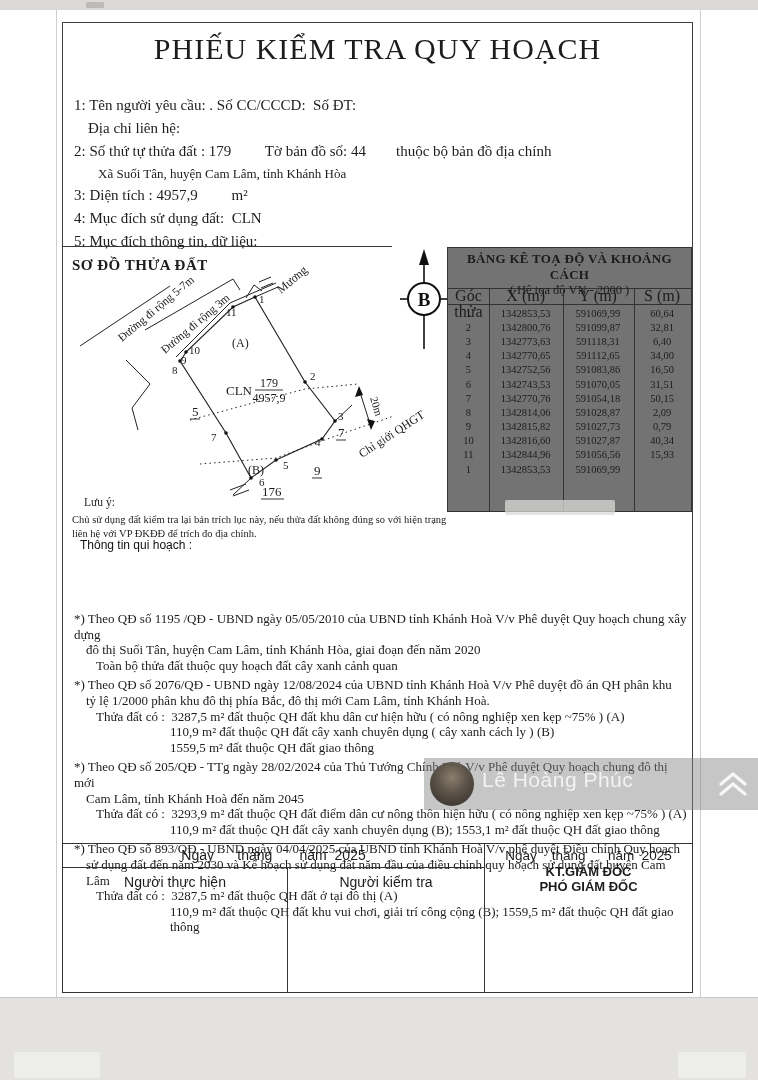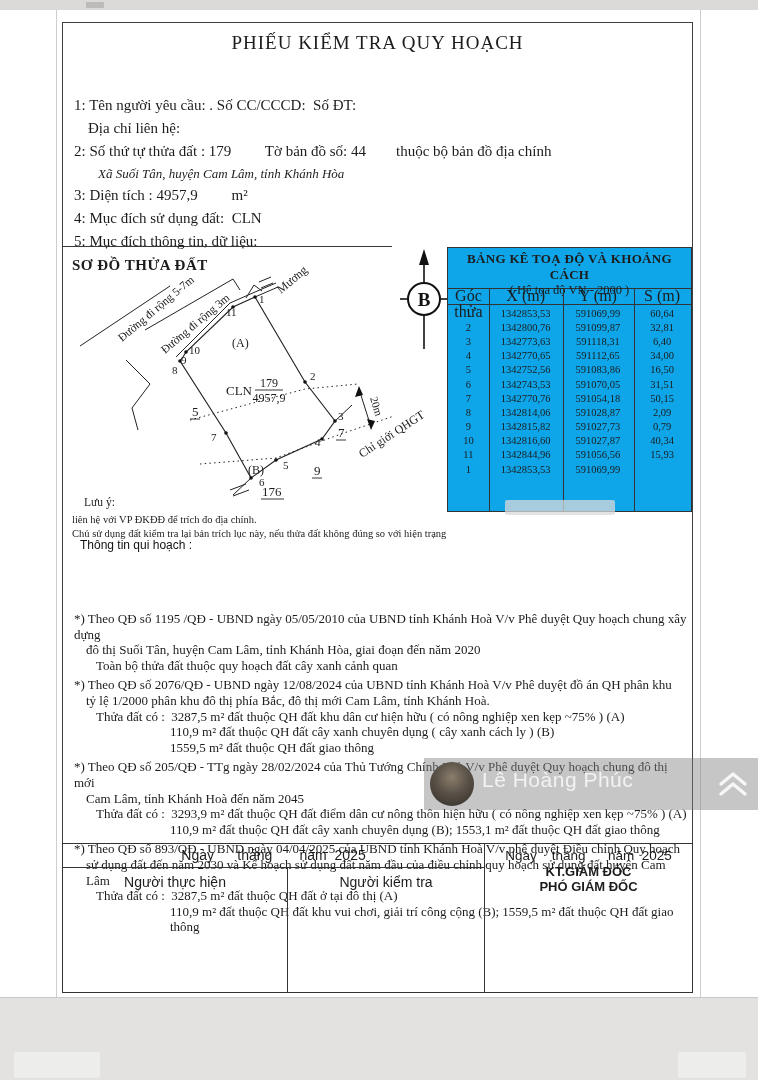--- a/index.html
+++ b/index.html
@@ -9,37 +9,37 @@
   
   .top-strip{left:0;top:0;width:758px;height:10px;background:#dbdad8;}
   .top-smudge{left:86px;top:2px;width:18px;height:6px;background:#bcbbb9;border-radius:1px;}
   .edge-line{top:10px;height:987px;width:1px;background:#cfcecc;}
   .bottom-strip{left:0;top:997px;width:758px;height:83px;background:#e3e2e0;border-top:1px solid #c9c8c6;}
   .chip{top:54px;height:26px;background:rgba(255,255,255,0.38);border-radius:2px;position:absolute;}
   
   .form-border{left:62px;top:22px;width:631px;height:971px;border:1.5px solid #3f3f3f;box-sizing:border-box;}
   .mid-divider{left:62px;top:246px;width:330px;height:1px;background:#3a3a3a;}
   
-  .doc-title{left:62px;top:32px;width:631px;text-align:center;font-size:19px;font-weight:500;letter-spacing:1px;}
+  .doc-title{left:62px;top:32px;width:631px;text-align:center;font-size:30px;font-weight:500;letter-spacing:1px;}
   .info{left:74px;top:94px;width:610px;font-size:15px;line-height:23px;}
   .info-line{white-space:pre-wrap;}
   .info-line.i1{padding-left:14px;}
-  .info-line.i2{padding-left:24px;font-size:13px;line-height:21px;font-style:italic;}
+  .info-line.i2{padding-left:24px;font-size:13px;line-height:21px;}
   
   .diagram{left:62px;top:248px;width:380px;height:254px;}
   .diagram svg{display:block;}
   .dg-title{font-size:15px;font-weight:600;letter-spacing:.5px;}
   .dg-t{font-size:11px;}
   .dg-t12{font-size:12px;}
   .dg-t13{font-size:13px;}
   .dg-rot{font-size:11.5px;}
   
   .compass{left:398px;top:247px;width:52px;height:104px;}
   
-  .tbl{left:447px;top:247px;width:245px;height:265px;border:1.3px solid #333;box-sizing:border-box;background:#0ea5e9;}
+  .tbl{left:447px;top:247px;width:245px;height:265px;border:1.3px solid #333;box-sizing:border-box;background:#737373;}
   .tbl-title{position:absolute;top:0;left:0;right:0;height:40px;border-bottom:1.3px solid #333;text-align:center;}
   .tbl-title .l1{font-size:13px;font-weight:600;letter-spacing:.3px;margin-top:3px;}
   .tbl-title .l2{font-size:12.5px;}
   .sep{position:absolute;top:40px;bottom:0;width:1px;background:#333;}
   .tbl-headrow{position:absolute;top:40px;left:0;right:0;height:17px;border-bottom:1px solid #333;display:flex;box-sizing:border-box;}
   .tbl-body{position:absolute;top:58px;left:0;right:0;bottom:0;}
   .trow{display:flex;height:14.2px;align-items:center;}
   .tc{text-align:center;font-size:10.5px;}
   .hc{text-align:center;font-size:16px;line-height:16px;}
   .c0{width:41px;} .c1{width:74px;} .c2{width:71px;} .c3{width:58px;}
@@ -297,22 +297,22 @@
           <div class="tc c0">1</div>
           <div class="tc c1">1342853,53</div>
           <div class="tc c2">591069,99</div>
           <div class="tc c3"></div>
         </div>
       </div>
   </div>
 
   <div class="abs luuy">Lưu ý:</div>
   <div class="abs note">
+    <div>Chủ sử dụng đất kiểm tra lại bản trích lục này, nếu thửa đất không đúng so với hiện trạng</div>
     <div>liên hệ với VP ĐKĐĐ để trích đo địa chính.</div>
-    <div>Chủ sử dụng đất kiểm tra lại bản trích lục này, nếu thửa đất không đúng so với hiện trạng</div>
   </div>
   <div class="abs smudge"></div>
 
   <div class="abs plan-heading">Thông tin qui hoạch :</div>
   <div class="abs plan">
 
   <div class="pl-line ind0">*) Theo QĐ số 1195 /QĐ - UBND ngày 05/05/2010 của UBND tỉnh Khánh Hoà V/v Phê duyệt Quy hoạch chung xây dựng</div>
       <div class="pl-line ind1">đô thị Suối Tân, huyện Cam Lâm, tỉnh Khánh Hòa, giai đoạn đến năm 2020</div>
       <div class="pl-line ind2">Toàn bộ thửa đất thuộc quy hoạch đất cây xanh cảnh quan</div>
       <div class="pl-line ind0 gap">*) Theo QĐ số 2076/QĐ - UBND ngày 12/08/2024 của UBND tỉnh Khánh Hoà V/v Phê duyệt đồ án QH phân khu</div>

